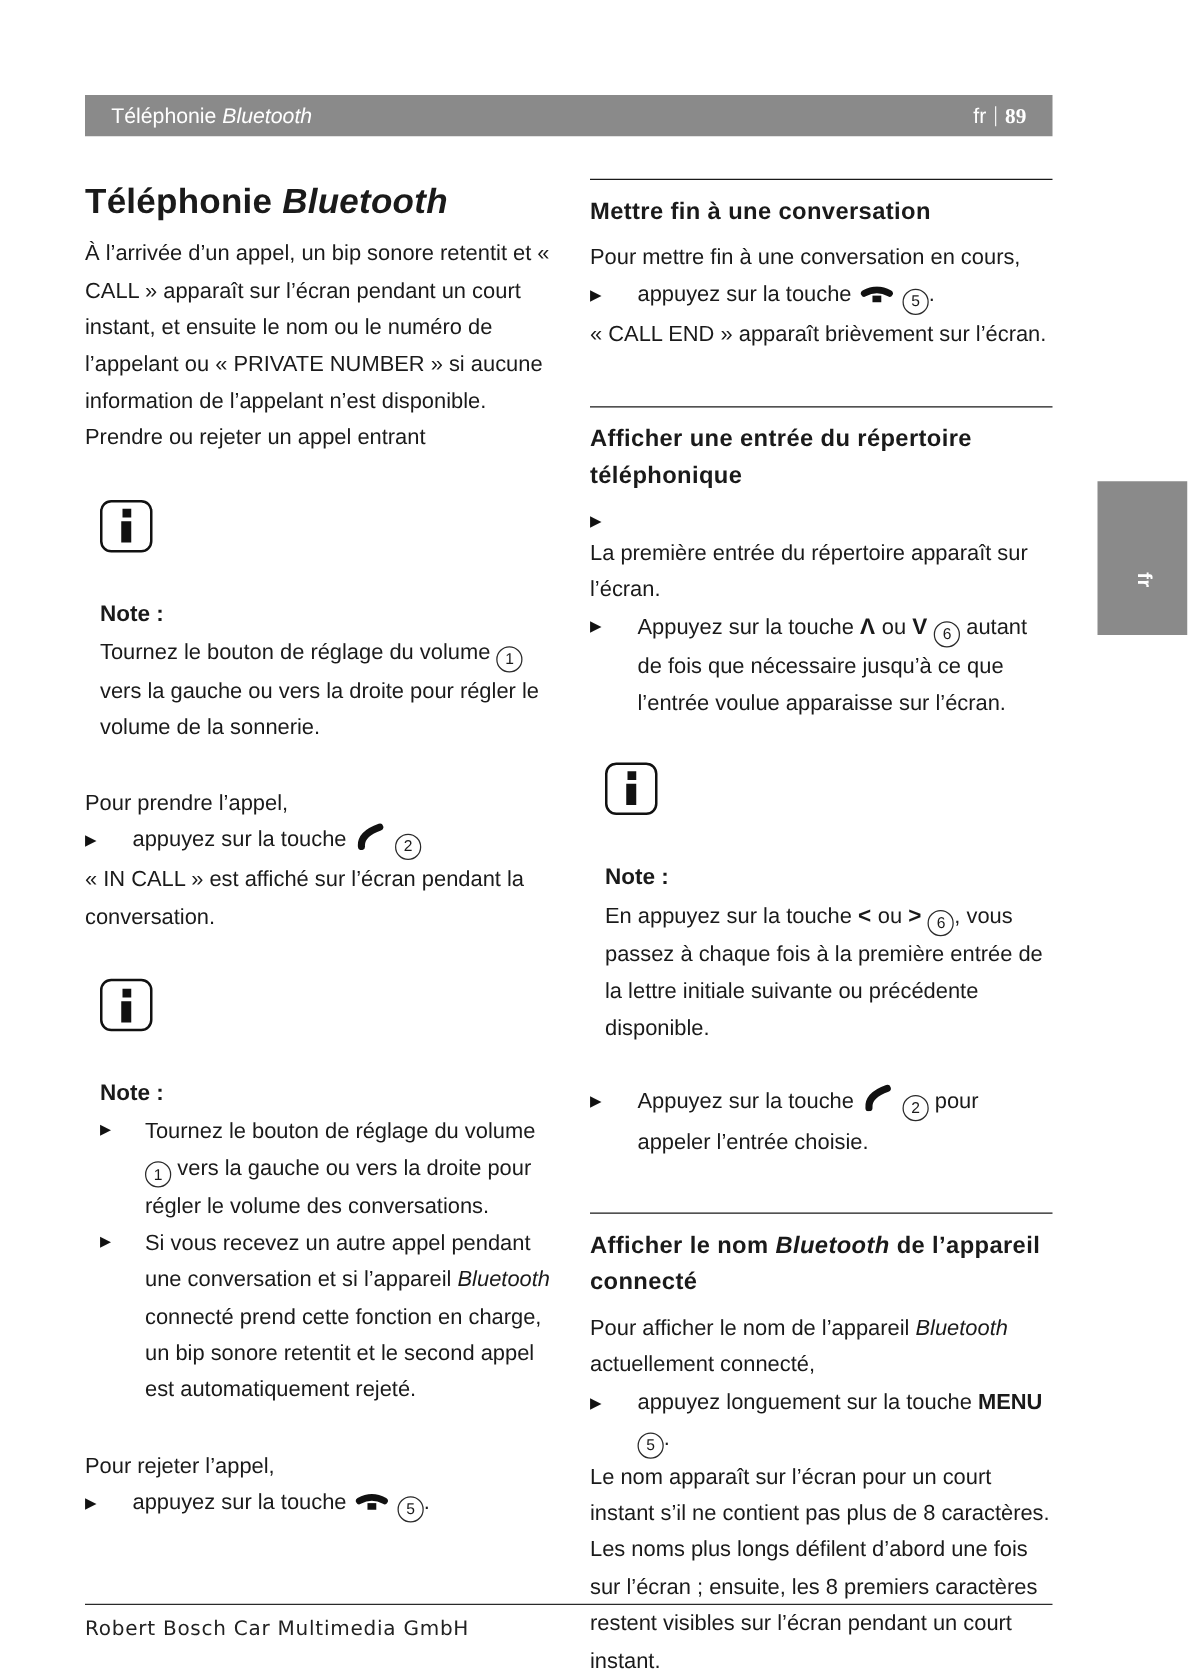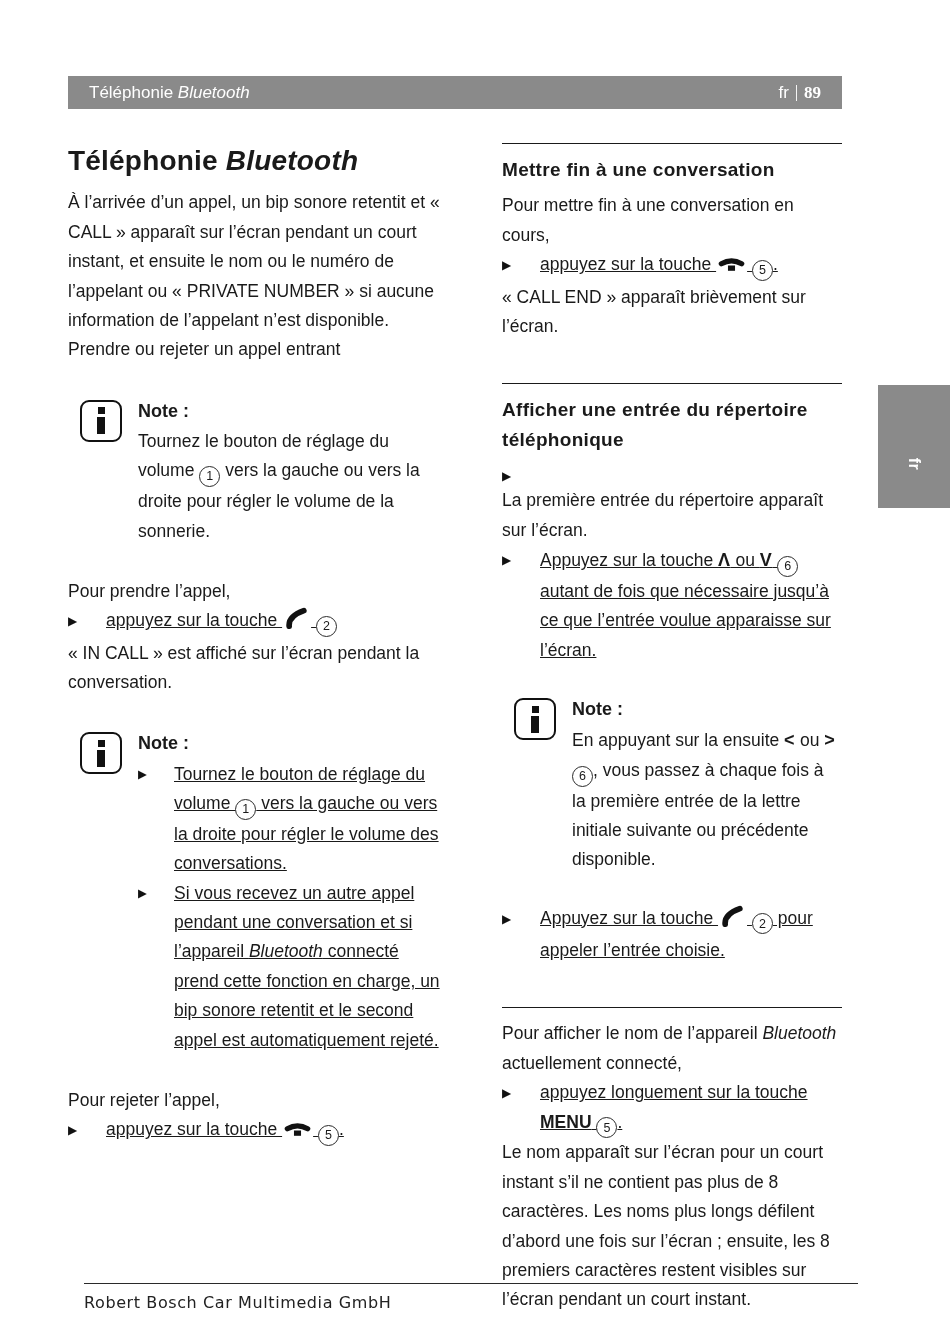--- a/index.html
+++ b/index.html
@@ -46,52 +46,52 @@
     min-width:21px;height:21px;padding:0 2px;box-sizing:border-box;
     border:1.4px solid #2a2a2a;border-radius:50%;
     font-size:12.5px;line-height:1;vertical-align:-4px;
     font-weight:normal;font-style:normal;
   }
   .inline-icon{display:inline-block;vertical-align:-3px;margin:0 2px;}
   
   .bullet{display:flex;align-items:flex-start;}
   .bmark{flex:none;width:38px;font-size:12px;padding-top:5px;color:#111;}
   .bmark::before{content:"▶";}
-  .bullet-text{flex:1;min-width:0;text-decoration:underline;}
-  
-  .note{display:flex;gap:16px;margin:31px 0 31px 12px;}
+  .bullet-text{flex:1;min-width:0;}
+  
+  .note{display:flex;gap:34px;margin:31px 0 31px 12px;flex-direction:column;}
   .note-icon{
     flex:none;width:42px;height:42px;margin-top:4px;
     border:2.5px solid #111;border-radius:9px;
     display:flex;flex-direction:column;align-items:center;justify-content:center;gap:3px;
     box-sizing:border-box;
   }
   .note-icon .dot{width:7px;height:7px;background:#111;}
   .note-icon .stem{width:8px;height:17px;background:#111;}
   .note-content{flex:1;min-width:0;}
   .note-label{font-weight:bold;font-size:18px;margin-bottom:1px;}
   .sub-bullet{display:flex;align-items:flex-start;}
   .sub-bullet .bmark{width:36px;font-size:11.5px;}
   
-  .rsection{border-top:1.5px solid #1a1a1a;padding-top:11px;margin-bottom:42px;margin-left:30px;}
+  .rsection{border-top:1.5px solid #1a1a1a;padding-top:11px;margin-bottom:42px;}
   .rsection h2{
     font-size:19px;font-weight:bold;line-height:1.55;
     letter-spacing:.3px;margin:0 0 7px 0;
   }
   .rsection .note{margin:29px 0 29px 12px;}
   
   .side-tab{position:absolute;left:878px;top:385px;width:72px;height:123px;}
   .side-tab-label{
     position:absolute;left:50%;bottom:35px;
     transform:translateX(-50%) rotate(90deg);
     color:#fff;font-weight:bold;font-size:16px;letter-spacing:.5px;
   }
   
   .footer{
-    position:absolute;left:84px;top:1283px;width:774px;
+    position:absolute;left:68px;top:1283px;width:774px;
     border-top:1.5px solid #2a2a2a;padding-top:9px;
     font-family:"DejaVu Sans",sans-serif;
     font-size:16px;letter-spacing:.6px;color:#222;
   }
 </style>
 </head>
 <body>
 
 <div class="page">
 
@@ -185,33 +185,34 @@
           <div class="bullet-text"><span>Appuyez sur la touche </span><span class="seg-sym">Λ</span><span> ou </span><span class="seg-sym">V</span><span> </span><span class="badge">6</span><span> autant de fois que nécessaire jusqu’à ce que l’entrée voulue apparaisse sur l’écran.</span></div>
         </div>
 
         <div class="note">
           <div class="note-icon">
             <div class="dot"></div>
             <div class="stem"></div>
           </div>
           <div class="note-content">
             <div class="note-label">Note :</div>
-            <div><span>En appuyant sur la ensuite </span><span class="seg-sym">&lt;</span><span> ou </span><span class="seg-sym">&gt;</span><span> </span><span class="badge">6</span><span>, vous passez à chaque fois à la première entrée de la lettre initiale suivante ou précédente disponible.</span></div>
+            <div><span>En appuyez sur la touche </span><span class="seg-sym">&lt;</span><span> ou </span><span class="seg-sym">&gt;</span><span> </span><span class="badge">6</span><span>, vous passez à chaque fois à la première entrée de la lettre initiale suivante ou précédente disponible.</span></div>
           </div>
         </div>
 
         <div class="bullet">
           <span class="bmark"></span>
           <div class="bullet-text"><span>Appuyez sur la touche </span><span class="inline-icon"><svg width="25" height="22" viewBox="0 0 26 24">
                   <path d="M5 21 Q4 10 21 4" stroke="#111" stroke-width="6.2" fill="none" stroke-linecap="round"></path>
                 </svg></span><span> </span><span class="badge">2</span><span> pour appeler l’entrée choisie.</span></div>
         </div>
       </section>
 
       <section class="rsection">
+        <h2><span>Afficher le nom </span><span class="seg-i">Bluetooth</span><span> de l’appareil connecté</span></h2>
         <p><span>Pour afficher le nom de l’appareil </span><span class="seg-i">Bluetooth</span><span> actuellement connecté,</span></p>
         <div class="bullet">
           <span class="bmark"></span>
           <div class="bullet-text"><span>appuyez longuement sur la touche </span><span class="seg-b">MENU</span><span> </span><span class="badge">5</span><span>.</span></div>
         </div>
         <p>Le nom apparaît sur l’écran pour un court instant s’il ne contient pas plus de 8 caractères. Les noms plus longs défilent d’abord une fois sur l’écran ; ensuite, les 8 premiers caractères restent visibles sur l’écran pendant un court instant.</p>
       </section>
 
     </div>
   </div>

